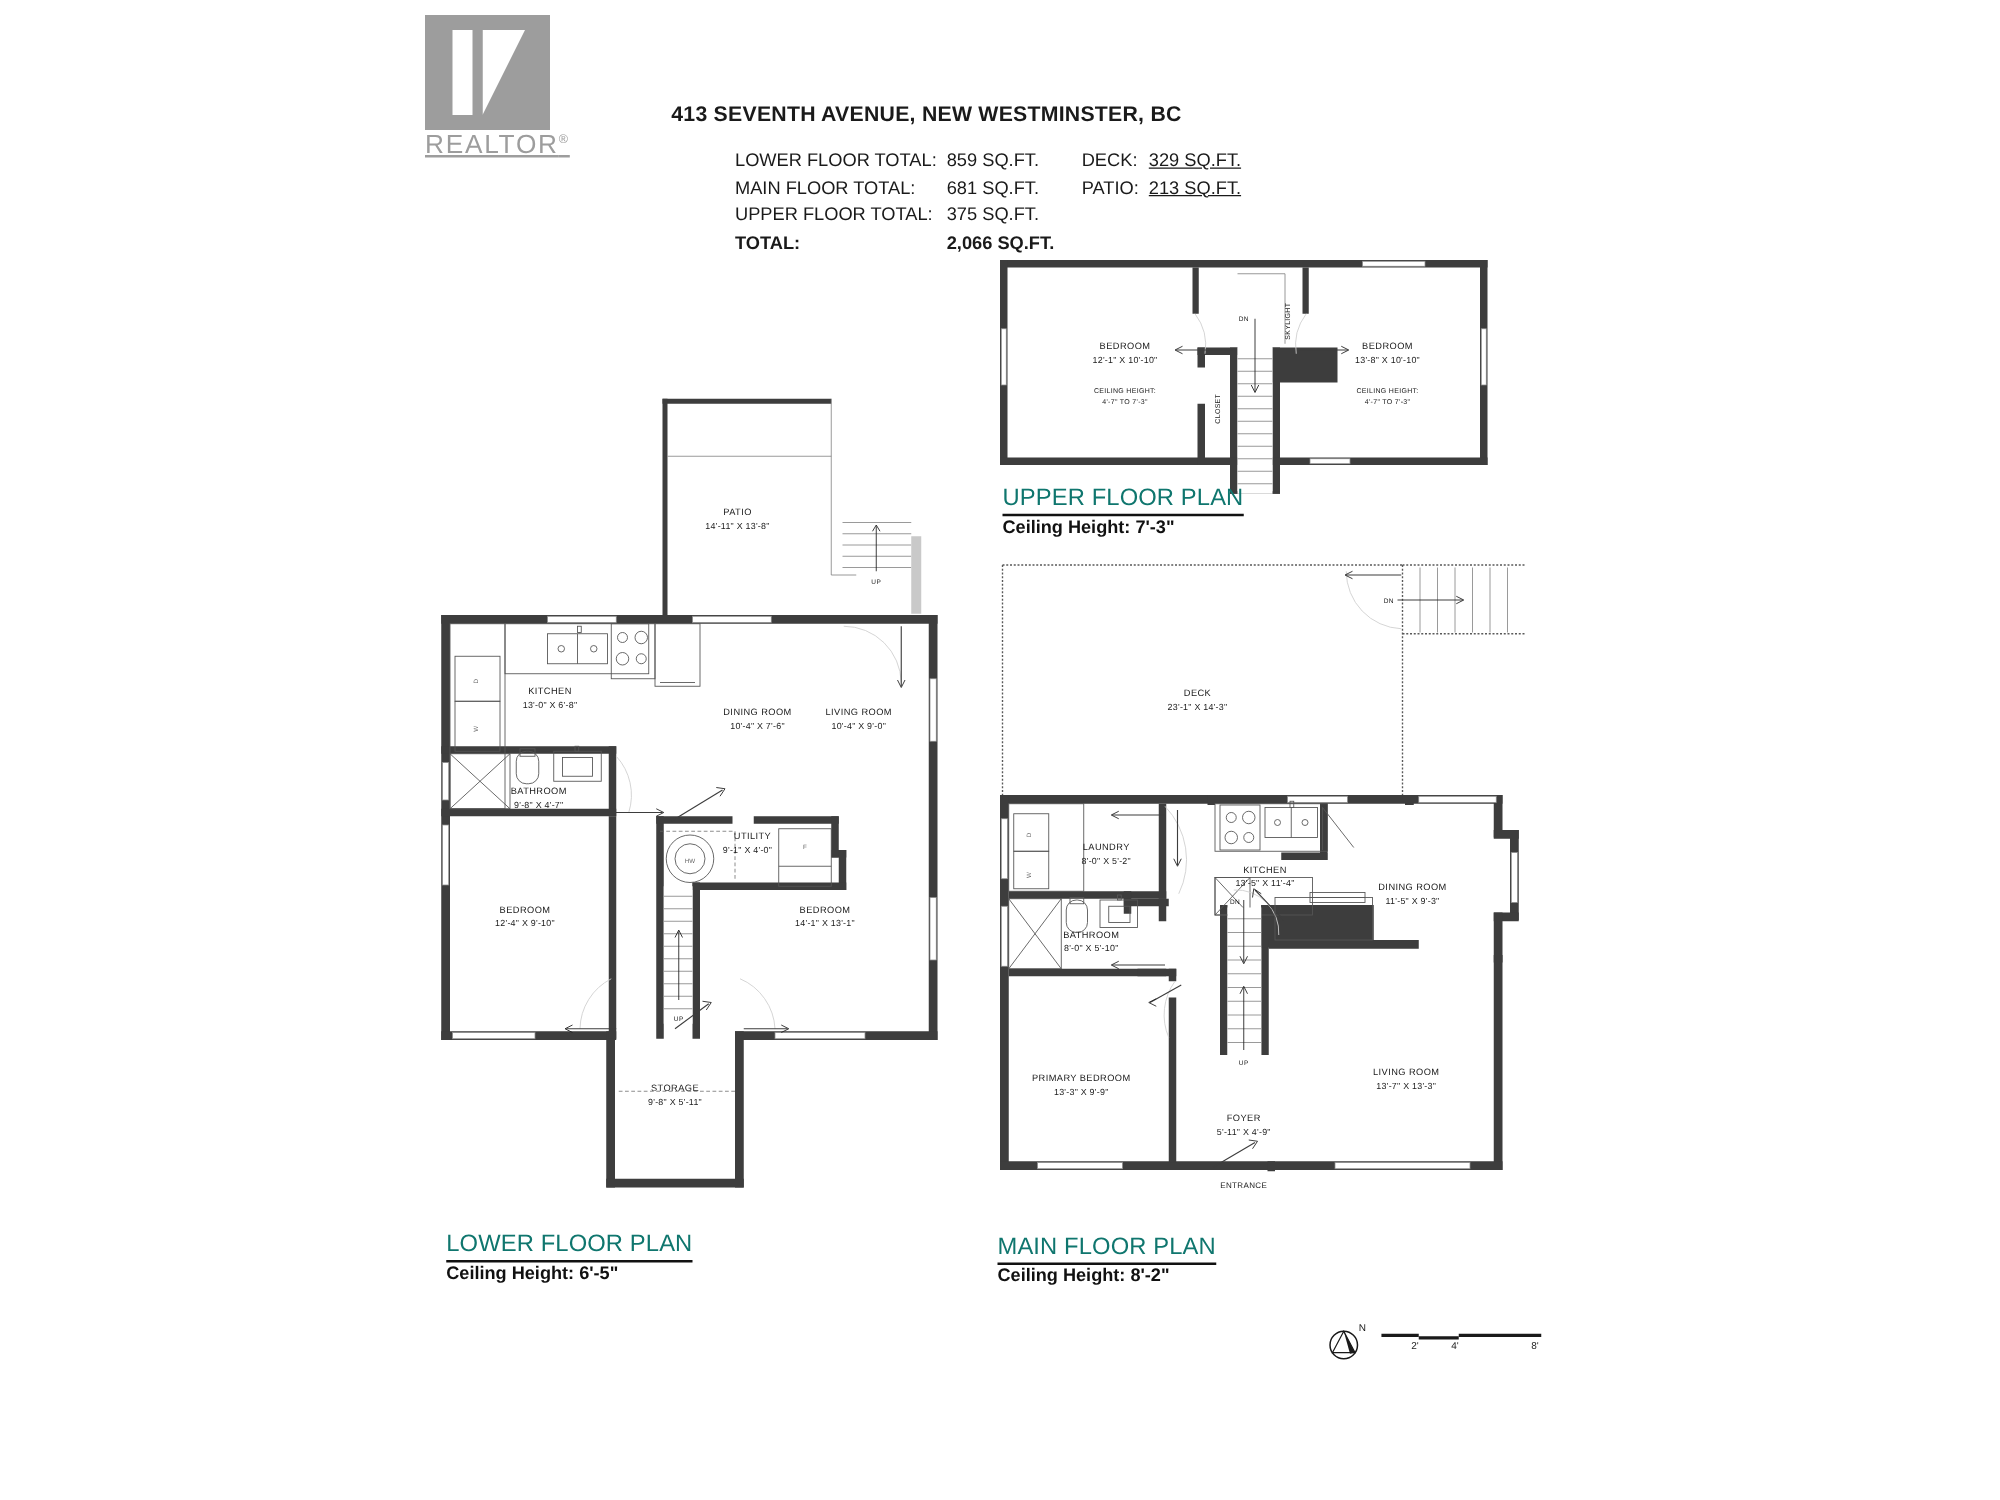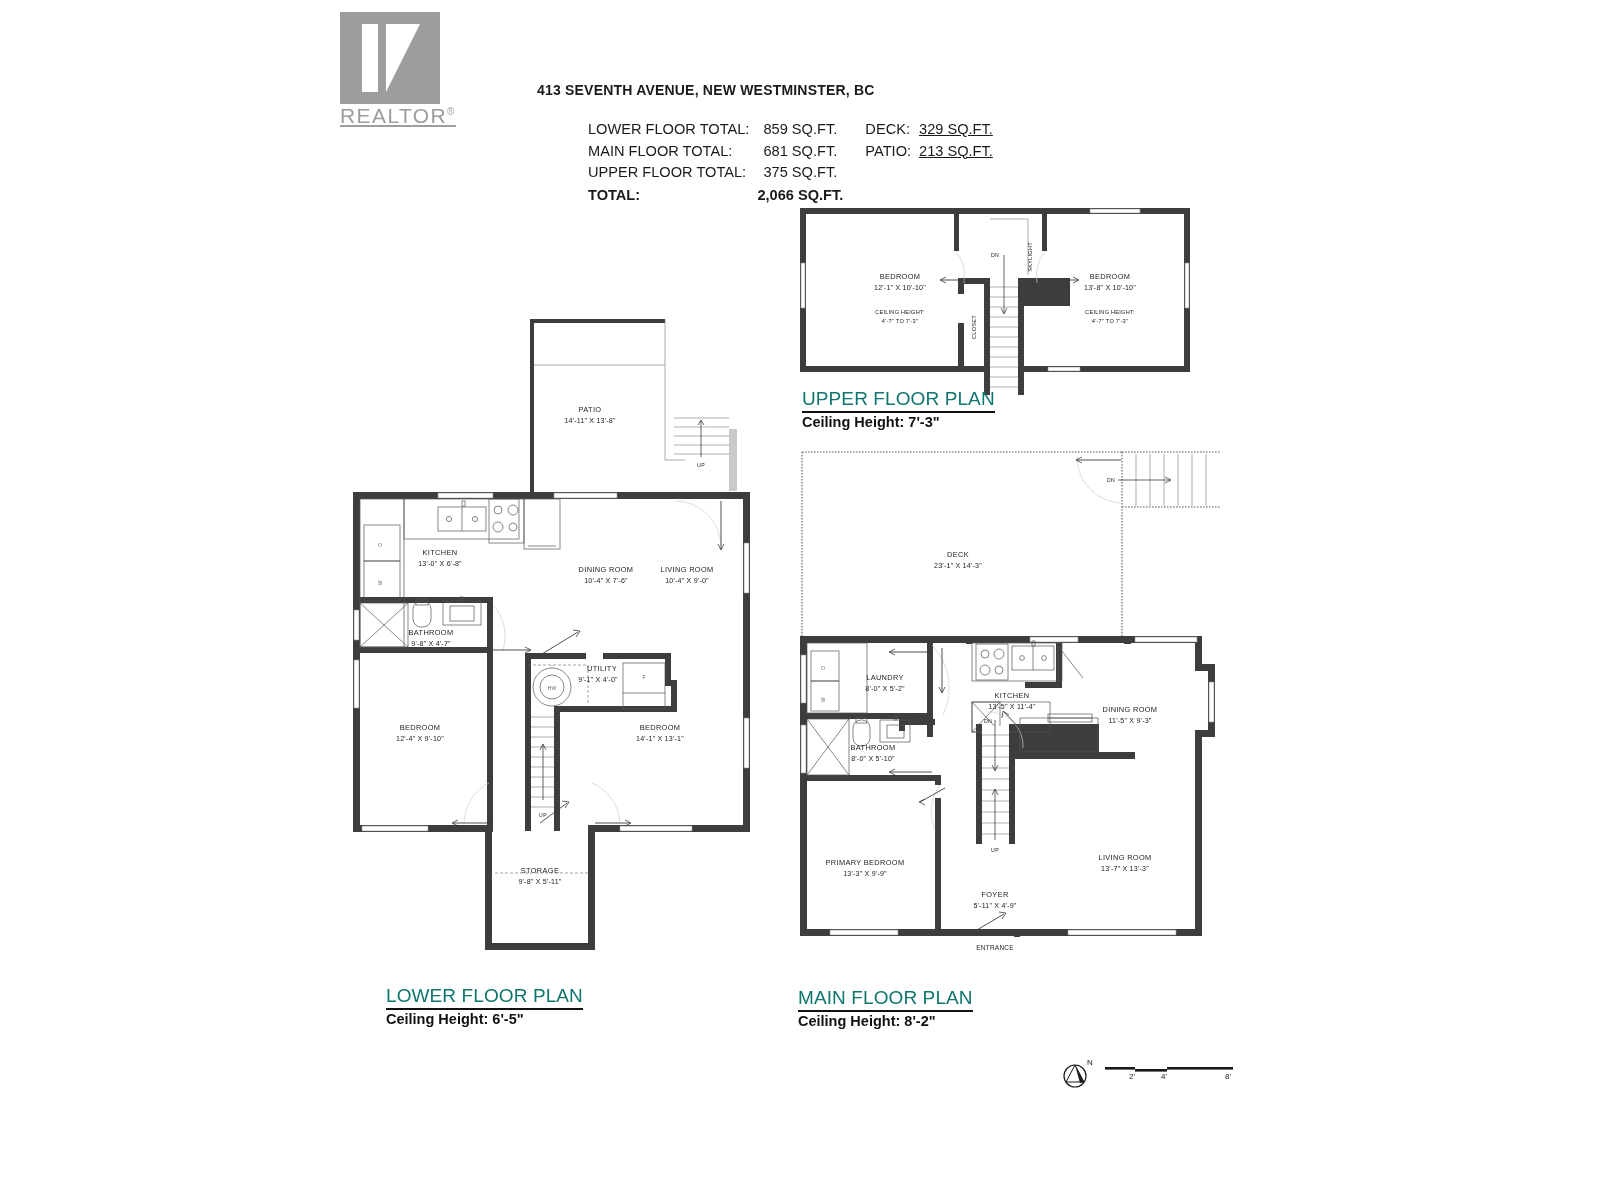--- a/index.html
+++ b/index.html
@@ -12,28 +12,28 @@
   #header{position:absolute;left:0;top:0;width:1600px;height:210px;}
   #realtor-logo{position:absolute;left:340px;top:12px;width:110px;height:110px;}
   #realtor-logo .box{position:absolute;left:0;top:0;width:100px;height:92px;background:#9d9d9d;}
   #realtor-logo .bar{position:absolute;left:22px;top:12px;width:16px;height:68px;background:#fff;}
   #realtor-logo .notch{position:absolute;left:46px;top:12px;width:34px;height:68px;overflow:hidden;}
   #realtor-logo .notch:after{content:"";position:absolute;left:0;top:0;width:0;height:0;
       border-top:68px solid #fff;border-right:34px solid transparent;}
   #realtor-word{position:absolute;left:0px;top:92px;font-size:21px;letter-spacing:1.4px;
       color:#9d9d9d;font-weight:400;text-decoration:underline;}
   #realtor-word sup{font-size:10px;vertical-align:super;}
-  #addr-title{position:absolute;left:537px;top:82px;font-size:14px;font-weight:bold;
+  #addr-title{position:absolute;left:537px;top:82px;font-size:17px;font-weight:bold;
       letter-spacing:0.2px;color:#1a1a1a;white-space:nowrap;}
   #area-table{position:absolute;left:588px;top:119px;font-size:14.6px;color:#1a1a1a;
       line-height:21.5px;}
   #area-table table{border-collapse:collapse;}
   #area-table td{padding:0 0 0 0;white-space:nowrap;vertical-align:top;font-size:14.6px;}
   #area-table td.lbl{padding-right:8px;}
-  #area-table td.val{padding-right:22px;text-align:center;}
+  #area-table td.val{padding-right:22px;text-align:left;}
   #area-table td.val2{padding-right:0;text-decoration:underline;}
   #area-table tr.total td{font-weight:bold;padding-top:1px;}
 
   
   .plan-svg{position:absolute;}
   .plan-caption{position:absolute;}
   .plan-caption .t{font-size:19px;color:#0f766e;letter-spacing:0.1px;white-space:nowrap;}
   .plan-caption .hr{height:1.6px;background:#111;margin-top:1px;}
   .plan-caption .c{font-size:14.5px;color:#111;font-weight:bold;white-space:nowrap;margin-top:1px;}
 
@@ -354,21 +354,21 @@
     <path class="arrow" d="M285,515 L291,518 L285,521"></path>
     <line class="dl" x1="200" y1="518" x2="227" y2="498"></line>
     <path class="arrow" d="M222,496 L229,497 L225,503"></path>
   </g>
 
   <text class="rm" x="200" y="568">STORAGE</text>
   <text class="dim" x="200" y="579">9'-8" X 5'-11"</text>
   <line class="dash" x1="155" y1="568" x2="248" y2="568"></line>
 </svg>
 
-<div class="plan-caption" style="left:357px;top:985px;margin-left:29px;">
+<div class="plan-caption" style="left:357px;top:985px;">
   <div class="t">LOWER FLOOR PLAN</div>
   <div class="hr"></div>
   <div class="c">Ceiling Height: 6'-5"</div>
 </div>
 
 <svg class="plan-svg" style="left:780px;top:430px;" width="460" height="560" viewBox="0 0 460 560">
 
   <g>
     <path class="deckb" d="M22,22 L342,22"></path>
     <path class="deckb" d="M22,22 L22,207"></path>

